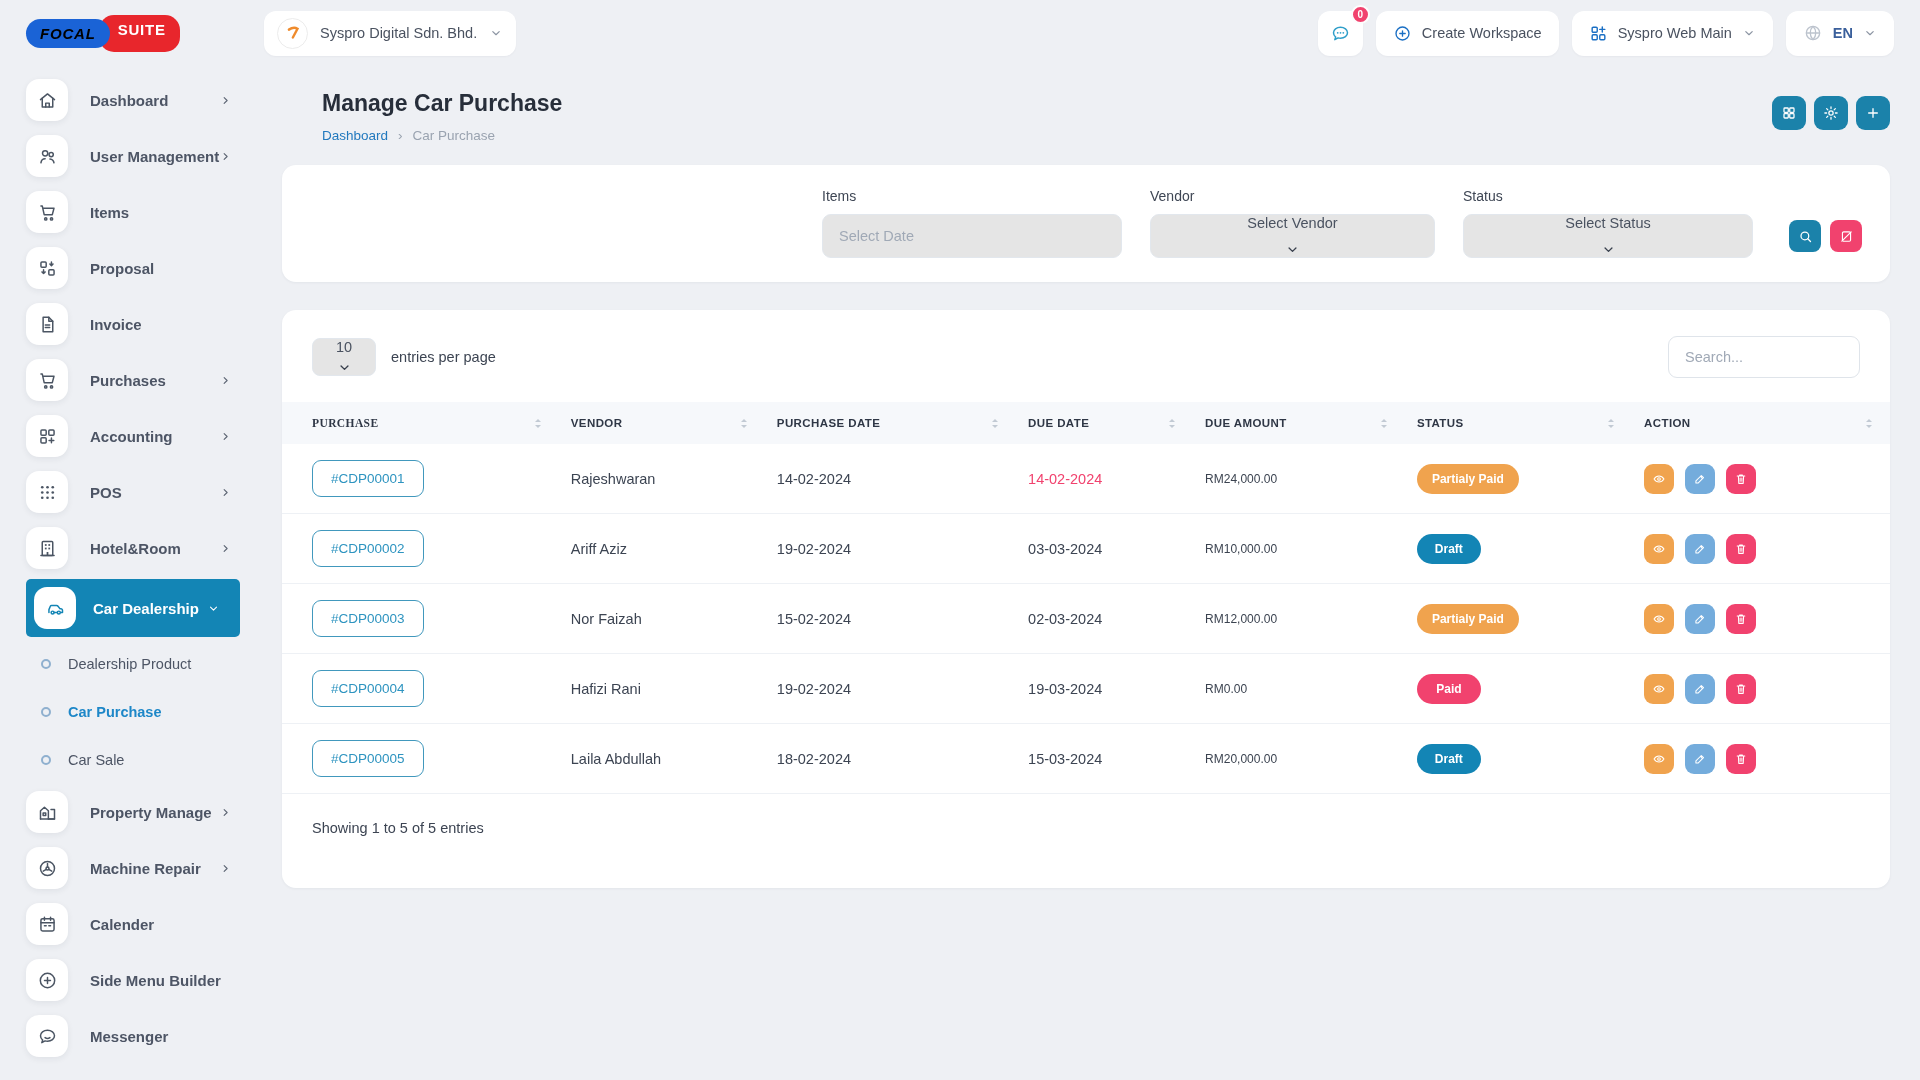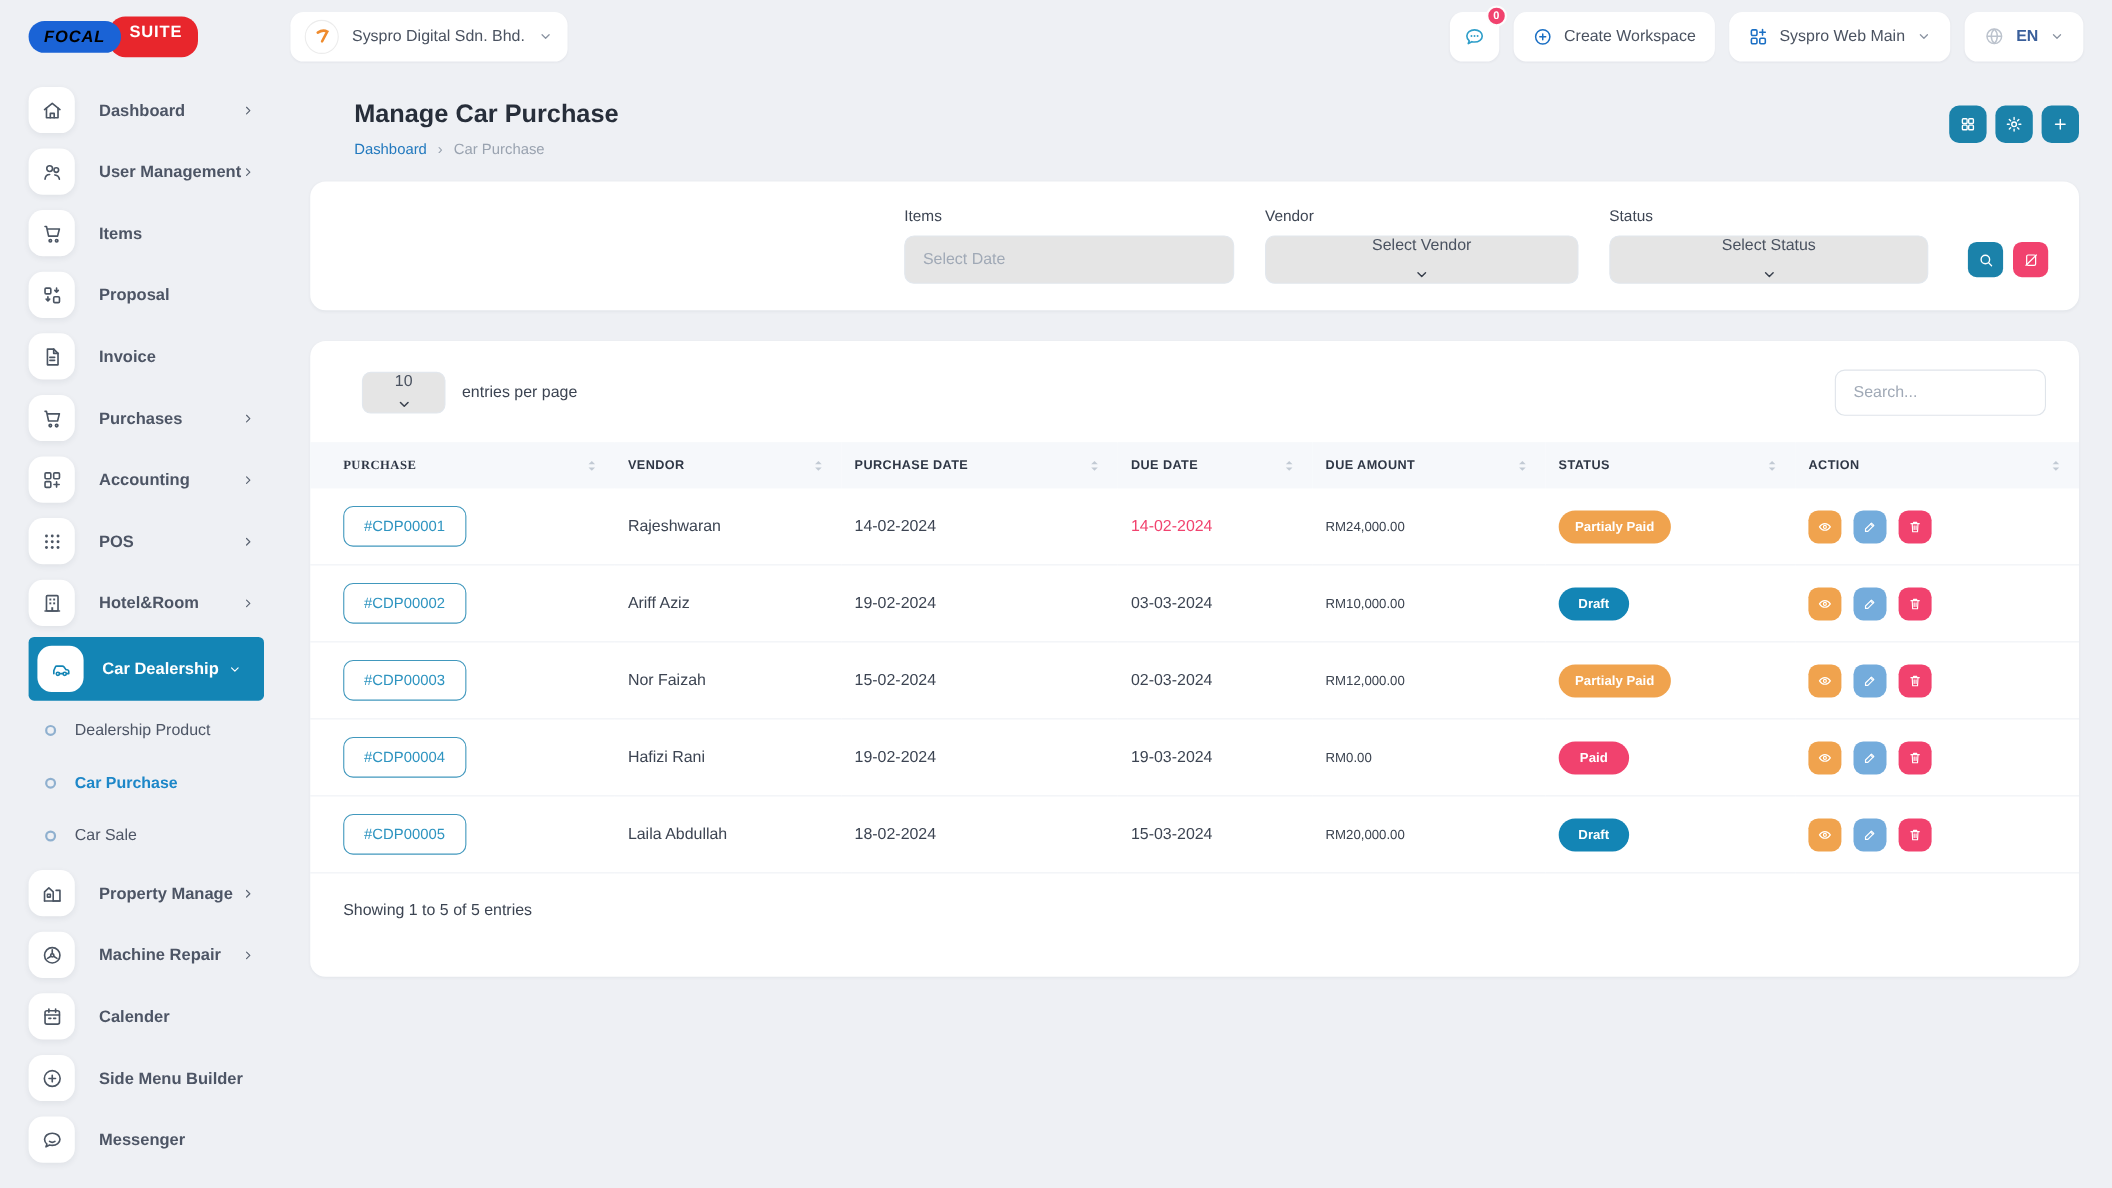--- a/index.html
+++ b/index.html
@@ -82,21 +82,21 @@
   .filter-actions{display:flex;gap:9px;align-self:flex-end;padding-bottom:6px;margin-left:8px;}
   .mini-btn{width:32px;height:32px;border-radius:8px;border:none;color:#fff;display:flex;align-items:center;
     justify-content:center;cursor:pointer;padding:0;}
   .mini-btn svg{width:15px;height:15px;}
   .btn-search{background:var(--accent-btn);}
   .btn-reset{background:var(--pink);}
   
   .table-card{margin-top:28px;padding:26px 0 52px;}
   .table-controls{display:flex;justify-content:space-between;align-items:center;padding:0 30px;}
   .controls-left{display:flex;align-items:center;gap:15px;font-size:14.5px;color:var(--text-body);}
-  .select.small{width:76px;height:38px;padding:0 12px;border-radius:8px;margin-left:17px;}
+  .select.small{width:64px;height:38px;padding:0 12px;border-radius:8px;}
   .search-box{width:192px;height:42px;border:1px solid #dfe4ea;border-radius:9px;padding:0 16px;
     font-size:14.5px;color:#4a5260;font-family:inherit;outline:none;}
   .search-box::placeholder{color:#a0a9b6;}
   table{width:100%;border-collapse:collapse;margin-top:24px;}
   thead th{background:var(--thead-bg);padding:15px 12px;cursor:pointer;}
   th .th-inner{display:flex;align-items:center;justify-content:space-between;font-size:11.5px;
     font-weight:700;color:#2f3746;letter-spacing:.4px;text-align:left;}
   th:first-child{padding-left:30px;font-family:Liberation Serif, serif;}
   .sort{display:inline-flex;flex-direction:column;gap:3px;margin-right:6px;}
   .sort i{display:block;width:0;height:0;border:3.5px solid transparent;}

